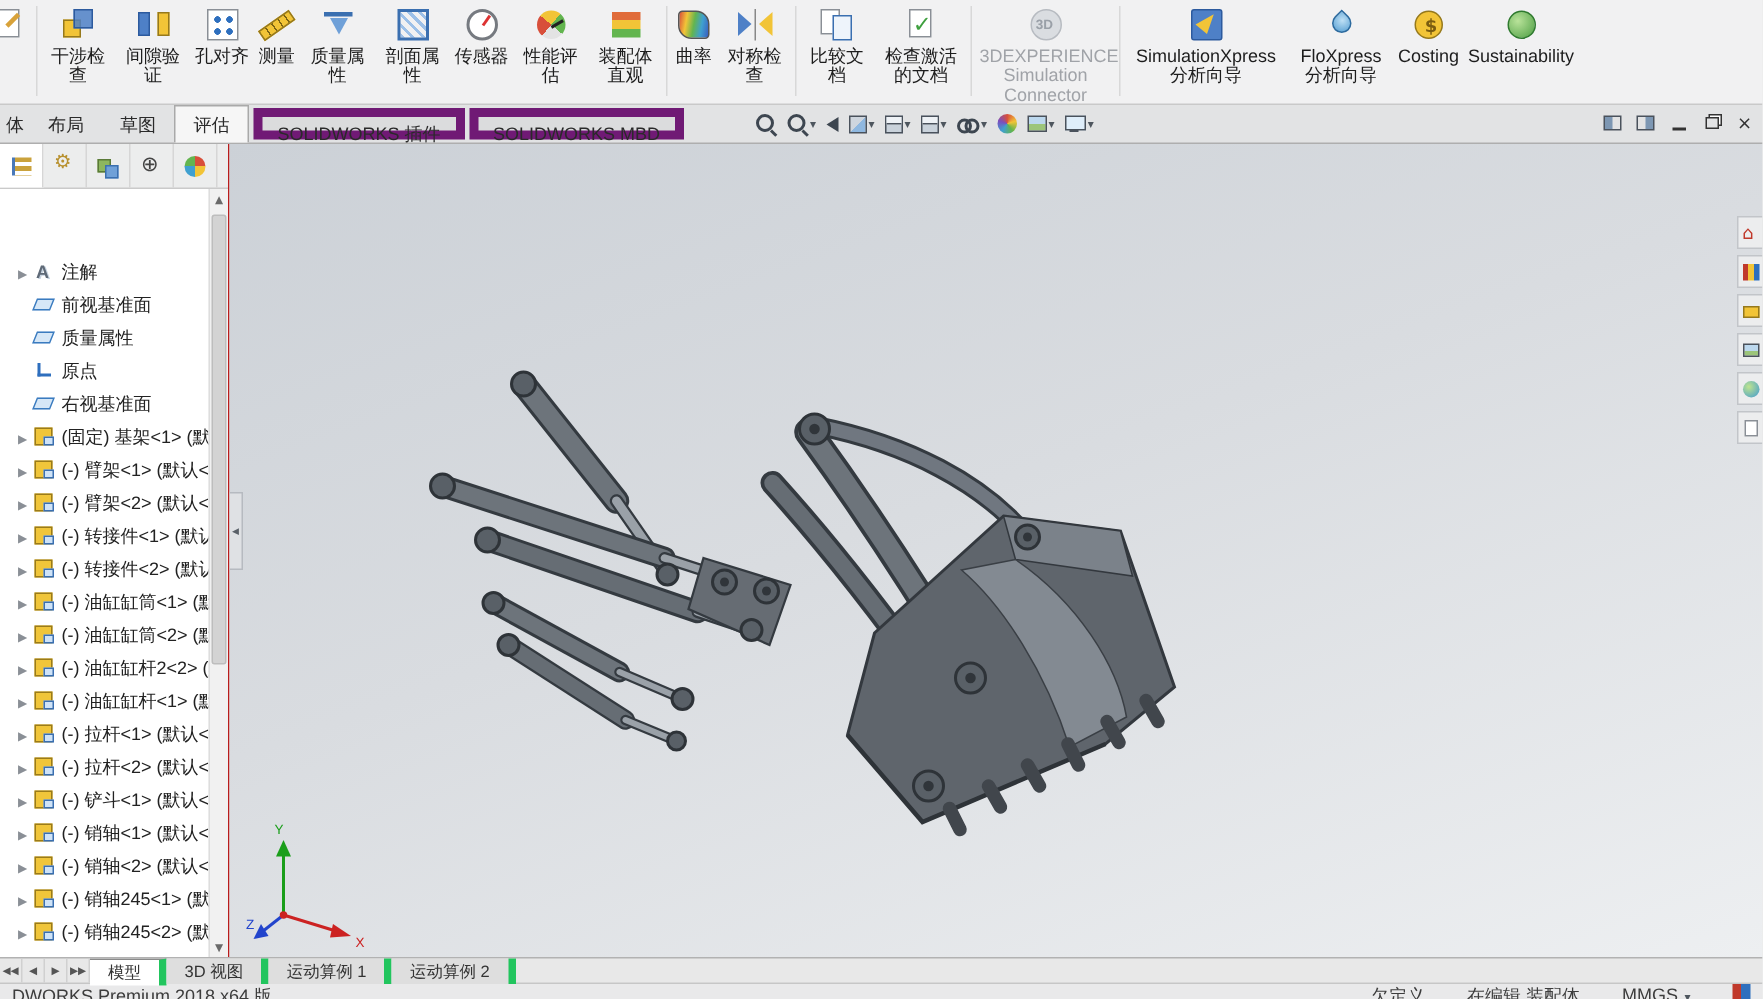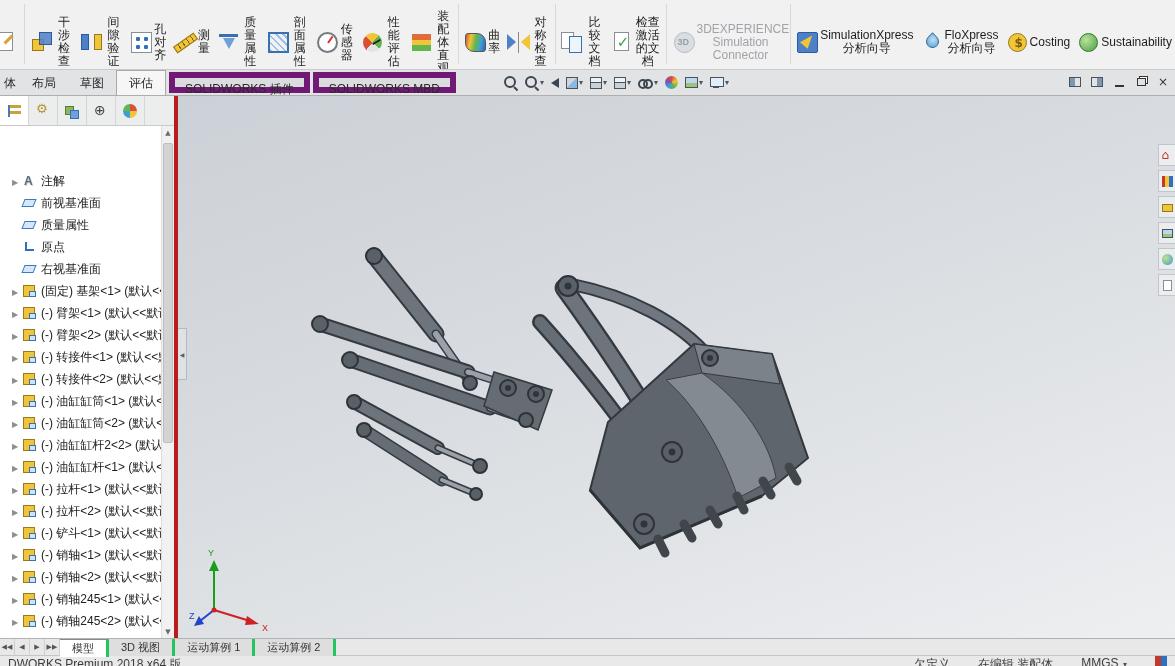--- a/index.html
+++ b/index.html
@@ -2,21 +2,21 @@
 <html><head>
 <meta charset="utf-8">
 <style>
   html,body{margin:0;padding:0}
   body{width:1175px;height:666px;overflow:hidden;background:#ececec;
        font-family:"Liberation Sans","DejaVu Sans",sans-serif;font-size:12px;color:#222;}
   *{box-sizing:border-box}
 
   
   .ribbon{height:70px;background:#f1f1f2;border-bottom:1px solid #c9c9c9;display:flex;align-items:flex-start;overflow:hidden;padding-left:0}
-  .ritem{display:flex;flex-direction:row;align-items:center;padding:1px 3px 0;height:83px;cursor:pointer}
+  .ritem{display:flex;flex-direction:column;align-items:center;padding:1px 3px 0;height:83px;cursor:pointer}
   .ritem .lbl{text-align:center;line-height:13px;font-size:12px;color:#1d1d1d;white-space:normal;max-width:44px}
   .ritem.partial{margin-left:-9px}
   .lw52{max-width:52px!important}.lw56{max-width:56px!important}.lw64{max-width:64px!important}
   .lw82{max-width:82px!important}.lw88{max-width:88px!important}.lw104{max-width:104px!important}.lw108{max-width:108px!important}
   .ritem.dis .lbl{color:#a0a3a8}
   .rsep{width:1px;height:60px;background:#d8d8d8;margin:4px 2px 0}
 
   
   .ri{width:25px;height:25px;margin:3px auto 2px;position:relative;flex:none}
   .ri::before,.ri::after{content:"";position:absolute;box-sizing:border-box}
@@ -91,21 +91,21 @@
   .pane.l::before{content:"";position:absolute;left:0;top:0;bottom:0;width:5px;background:#7d97b3}
   .pane.r::before{content:"";position:absolute;right:0;top:0;bottom:0;width:5px;background:#7d97b3}
   .minbar{width:9px;height:2px;background:#333;margin-top:8px}
   .restore{width:9px;height:8px;border:1px solid #333;box-shadow:2px -2px 0 -1px #fff,2px -2px 0 0 #333}
   .closex{font:12px "DejaVu Sans",sans-serif;color:#333}
 
   
   .main{display:flex;height:542px}
 
   
-  .lpanel{width:178px;background:#fff;border-right:4px solid #b91c1c;position:relative;flex:none}
+  .lpanel{width:153px;background:#fff;border-right:1px solid #b91c1c;position:relative;flex:none}
   .ptabs{height:30px;background:#eceded;border-bottom:1px solid #cacaca;display:flex}
   .ptab{width:29px;display:flex;align-items:center;justify-content:center;border-right:1px solid #d6d6d6;cursor:pointer}
   .ptab.active{background:#fff}
   .pt{width:14px;height:14px;position:relative;display:inline-block}
   .pt-tree{background:repeating-linear-gradient(#caa23c 0 3px,transparent 3px 6px);width:13px;height:12px;border-left:2px solid #4a79b8}
   .pt-props::after{content:"⚙";position:absolute;left:0;top:-3px;font:13px "DejaVu Sans",sans-serif;color:#b8912f}
   .pt-config::before{content:"";position:absolute;left:0;top:2px;width:7px;height:7px;background:#8db65f;border:1px solid #5a7a38}
   .pt-config::after{content:"";position:absolute;left:5px;top:6px;width:7px;height:7px;background:#6fa0d8;border:1px solid #3a6fb0}
   .pt-dimx::after{content:"⊕";position:absolute;left:0;top:-2px;font:14px "DejaVu Sans",sans-serif;color:#444}
   .pt-disp{border-radius:50%;background:conic-gradient(#d84f3a 0 90deg,#f2c437 90deg 180deg,#3fa0d0 180deg 270deg,#63b54f 270deg)}
@@ -144,21 +144,21 @@
   .rs-folder{height:8px;margin-top:2px;background:#f2c437;border:1px solid #96791c}
   .rs-palette{height:9px;border:1px solid #4a525c;background:linear-gradient(#bcd8ee 0 60%,#9cc57a 60%)}
   .rs-sphere{border-radius:50%;background:radial-gradient(circle at 35% 35%,#bfe48f,#3f9ad0)}
   .rs-props{width:9px;height:11px;background:#fff;border:1px solid #8a8f96;margin-left:1px}
 
   
   .dtabs{height:17px;background:#e8e8e8;border-top:1px solid #b2b2b2;display:flex;align-items:stretch;font-size:11px}
   .dnav{width:15px;display:flex;align-items:center;justify-content:center;color:#555;border-right:1px solid #d0d0d0;cursor:pointer}
   .dnav::before{font:7px "DejaVu Sans",sans-serif}
   .dnav.first::before{content:"◀◀"}.dnav.prev::before{content:"◀"}.dnav.next::before{content:"▶"}.dnav.last::before{content:"▶▶"}
-  .dtab{padding:1px 12px 16px;border-right:3px solid #22c55e;background:#dedede;color:#333;cursor:pointer;white-space:nowrap}
+  .dtab{padding:1px 12px 16px;border-right:5px solid #22c55e;background:#dedede;color:#333;cursor:pointer;white-space:nowrap}
   .dtab.active{background:#fff;border-top:1px solid #8a8a8a}
 
   
   .sbar{height:16px;overflow:hidden;background:#e9e9ea;border-top:1px solid #c6c6c6;display:flex;align-items:flex-start;padding:0 8px;color:#3c3c3c}
   .sbar .left{flex:1;white-space:nowrap}
   .sbar .rgrp{display:flex;gap:28px;align-items:flex-start;white-space:nowrap}
   .sic{width:12px;height:10px;background:linear-gradient(90deg,#c0392b 0 6px,#2e6fbe 6px);display:inline-block}
 </style>
 </head>
 <body>

